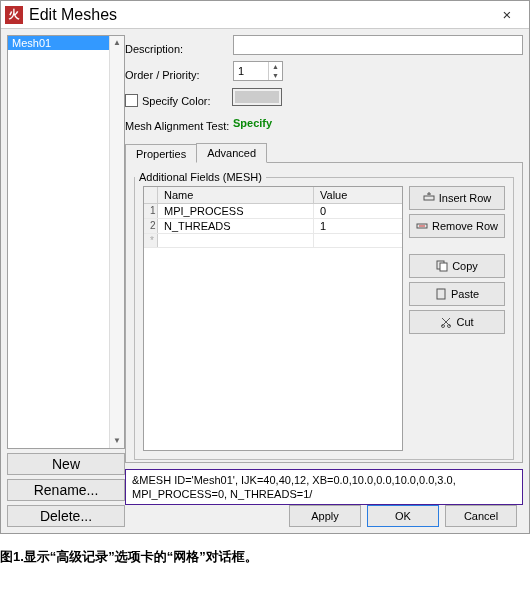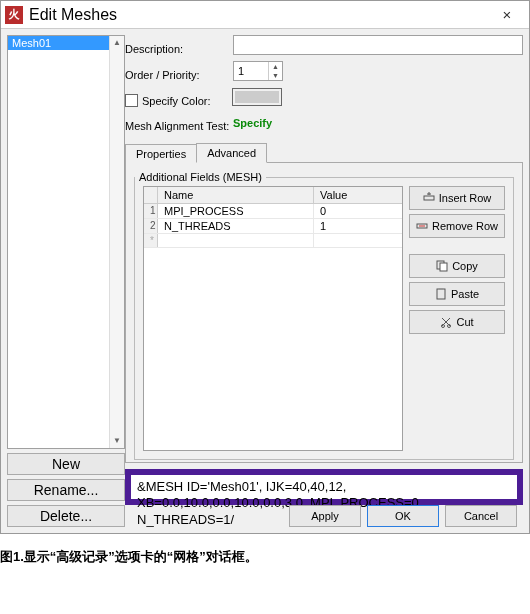--- a/index.html
+++ b/index.html
@@ -43,21 +43,21 @@
 .tbl .hdr .c1{flex:1;}
 .tbl .hdr .c2{width:88px;border-right:none;}
 .tbl .row{display:flex;border-bottom:1px solid #e8e8e8;}
 .tbl .row div{padding:1px 6px;border-right:1px solid #e8e8e8;}
 .tbl .row .rh{width:14px;background:#f0f0f0;text-align:center;font-size:10px;color:#555;border-right:1px solid #ccc;}
 .tbl .row .c1{flex:1;}
 .tbl .row .c2{width:88px;border-right:none;}
 .tbl .row.ghost .rh{color:#aaa;}
 .btncol{width:96px;display:flex;flex-direction:column;gap:4px;}
 .btncol button{height:24px;border:1px solid #aaa;background:#e8e8e8;display:flex;align-items:center;justify-content:center;gap:4px;font-size:11px;}
-.preview{border:6px solid #4c1d95;background:#fff;margin-top:6px;padding:4px 6px;height:36px;font-size:13px;line-height:1.25;}
+.preview{border:1px solid #4c1d95;background:#fff;margin-top:6px;padding:4px 6px;height:36px;font-size:11px;line-height:1.25;}
 .footer{display:flex;justify-content:flex-end;gap:6px;padding:0 6px;}
 .footer button{width:72px;height:22px;border:1px solid #aaa;background:#e8e8e8;}
 .footer button.primary{border:1.5px solid #2a7de1;}
 .caption{text-align:left;font-weight:bold;font-size:13px;margin:14px 0;}
 svg{display:block;}
 </style>
 </head>
 <body>
 
 <div class="wrap">

